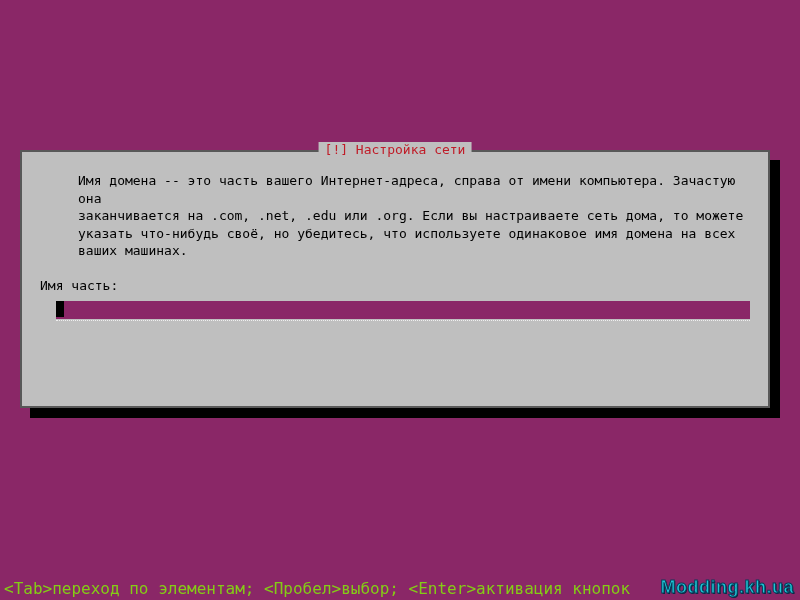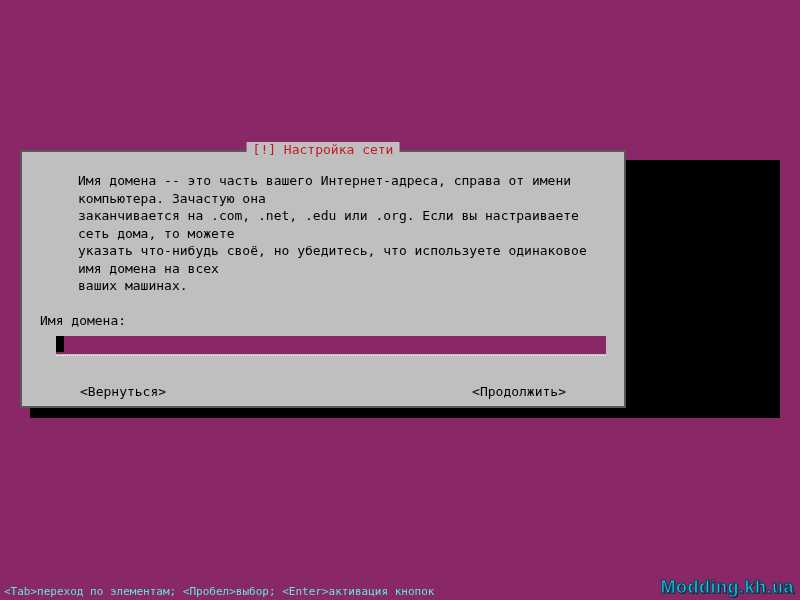--- a/index.html
+++ b/index.html
@@ -18,21 +18,21 @@
     left: 30px;
     top: 160px;
     width: 750px;
     height: 258px;
     background: #000;
   }
   .dialog {
     position: absolute;
     left: 20px;
     top: 150px;
-    width: 606px;
+    width: 750px;
     height: 258px;
     background: #bfbfbf;
     border: 2px solid #585858;
     padding: 14px 18px 10px 18px;
   }
   .title {
     position: absolute;
     top: -10px;
     left: 50%;
     transform: translateX(-50%);
@@ -84,22 +84,22 @@
     display: flex;
     justify-content: space-between;
     margin-top: 30px;
     padding: 0 40px;
     color: #000;
   }
   .footer {
     position: absolute;
     left: 4px;
     bottom: 2px;
-    color: #5eead4;
-    font-size: 11px;
+    color: #84cc16;
+    font-size: 16px;
     white-space: nowrap;
   }
   .watermark {
     position: absolute;
     right: 6px;
     bottom: 2px;
     font-family: "Comic Sans MS", cursive, sans-serif;
     font-size: 18px;
     font-weight: bold;
     color: #1ec7d6;
@@ -114,30 +114,26 @@
 <div class="shadow"></div>
 
 <div class="dialog">
   <div class="title">[!] Настройка сети</div>
 
   <div class="body-text">Имя домена -- это часть вашего Интернет-адреса, справа от имени компьютера. Зачастую она
 заканчивается на .com, .net, .edu или .org. Если вы настраиваете сеть дома, то можете
 указать что-нибудь своё, но убедитесь, что используете одинаковое имя домена на всех
 ваших машинах.</div>
 
-  <div class="prompt-label">Имя домена:</div>
+  <div class="prompt-label">Имя часть:</div>
 
   <div class="input-wrap">
     <div class="input">
       <div class="cursor"></div>
       <div class="underline"></div>
     </div>
   </div>
 
-  <div class="buttons">
-    <span>&lt;Вернуться&gt;</span>
-    <span>&lt;Продолжить&gt;</span>
-  </div>
 </div>
 
 <div class="footer">&lt;Tab&gt;переход по элементам; &lt;Пробел&gt;выбор; &lt;Enter&gt;активация кнопок</div>
 
 <div class="watermark">Modding.kh.ua</div>
 
 </body></html>

